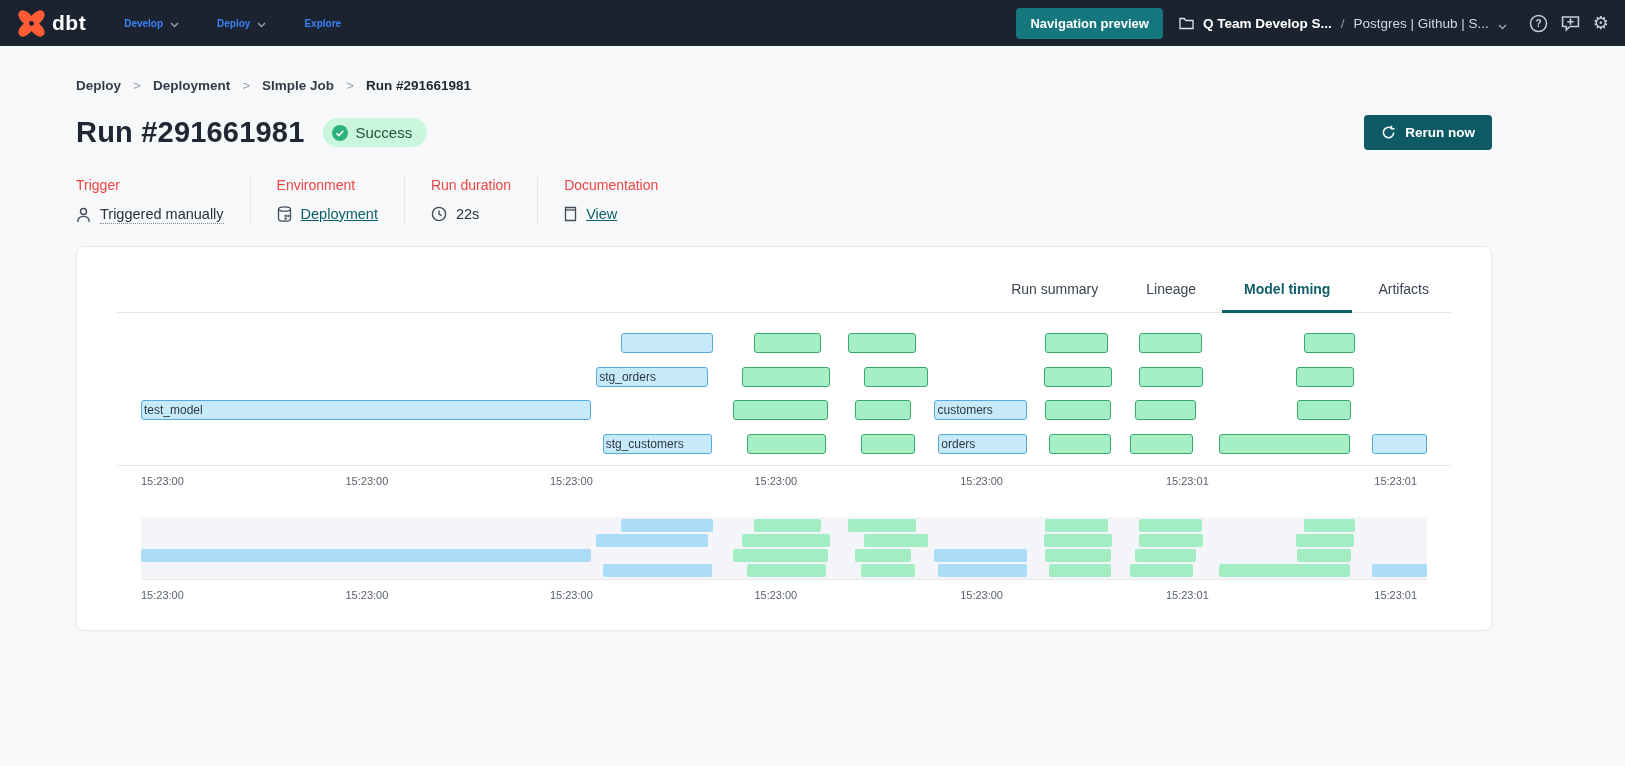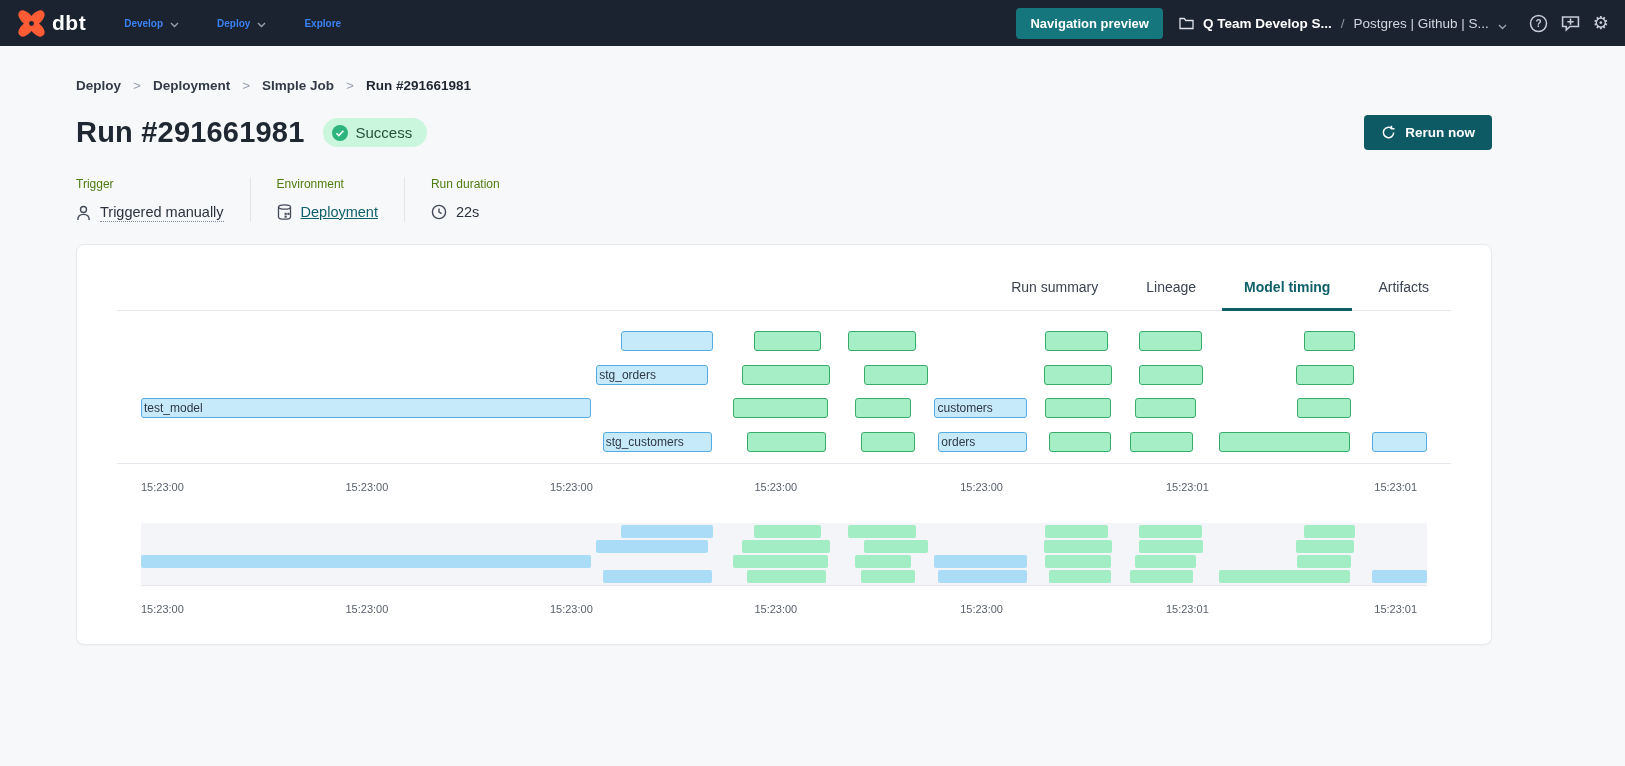--- a/index.html
+++ b/index.html
@@ -34,34 +34,34 @@
 
   .title-row { display:flex; align-items:center; margin-top:22px; }
   .page-title { font-size:29px; font-weight:bold; color:#1f2733; letter-spacing:.2px; }
   .status-badge { display:inline-flex; align-items:center; gap:8px; background:#c9f6dc; border-radius:16px; padding:6px 15px 6px 9px; margin-left:18px; font-size:15px; color:#27513b; }
   .rerun-btn { margin-left:auto; display:flex; align-items:center; gap:9px; background:#0d5964; color:#fff; border:none; font-family:inherit; font-size:13.5px; font-weight:bold; padding:10px 17px; border-radius:4px; cursor:pointer; }
   .triggered { margin-top:11px; font-size:13px; color:#5f6775; }
 
   .meta-row { display:flex; margin-top:27px; }
   .meta-col { padding-right:26px; margin-right:26px; border-right:1px solid #e2e5e9; }
   .meta-col:last-child { border-right:none; }
-  .meta-label { font-size:12px; color:#4d7c0f; }
+  .meta-label { font-size:14px; color:#ef4444; }
   .meta-value { display:flex; align-items:center; gap:9px; margin-top:13px; font-size:14.5px; color:#2b323f; }
   .dotted-hint { border-bottom:1px dotted #828b99; padding-bottom:1px; }
   a.tlink { color:#0c5e68; text-decoration:underline; cursor:pointer; font-size:14.5px; }
 
   
   .card { margin-top:22px; background:#fff; border:1px solid #e7e9ed; border-radius:8px; padding:0 40px 26px; box-shadow:0 1px 2px rgba(20,30,40,.03); }
   .tabs { display:flex; gap:4px; margin-top:22px; border-bottom:1px solid #e7e9ed; padding-left:8px;justify-content:flex-end; }
   .tab { padding:12px 22px 13px; font-size:14px; color:#3b4453; cursor:pointer; border-bottom:3px solid transparent; margin-bottom:-1px; }
   .tab.active { color:#0f5f6a; font-weight:bold; border-bottom-color:#0f5f6a; }
 
   .plot { position:relative; height:128px; margin:18px 24px 0; }
   .axis-line { border-top:1px solid #e5e8ec; margin-top:6px; }
-  .ticks { position:relative; height:15px; margin:17px 24px 0; }
+  .ticks { position:relative; height:15px; margin:9px 24px 0; }
   .tick { position:absolute; top:0; font-size:11px; color:#59616d; white-space:nowrap; }
 
   .gbar { position:absolute; border-radius:3px; display:flex; align-items:center; overflow:hidden; cursor:pointer; }
   .gbar.blue  { background:#c7eafb; border:1px solid #54abdf; }
   .gbar.green { background:#a6eec6; border:1px solid #37ab6a; }
   .gbar-label { font-size:12px; color:#2f3744; padding-left:2px; white-space:nowrap; }
 
   .mini-wrap { margin:27px 24px 0; }
   .mini-bg { position:relative; height:62px; background:#f3f5f8; }
   .mini-bg .gbar { border:none; border-radius:2px; cursor:default; }
@@ -198,20 +198,32 @@
     <div class="meta-col">
       <div class="meta-label">Run duration</div>
       <div class="meta-value">
         <span style="display:flex;">
             <svg width="16" height="16" viewBox="0 0 16 16">
               <circle cx="8" cy="8" r="6.6" fill="none" stroke="#444c59" stroke-width="1.4"></circle>
               <path d="M8 4.4 V8 l2.6 1.6" stroke="#444c59" stroke-width="1.4" fill="none"></path>
             </svg>
           </span>
         <span>22s</span>
+      </div>
+    </div>
+    <div class="meta-col">
+      <div class="meta-label">Documentation</div>
+      <div class="meta-value">
+        <span style="display:flex;">
+            <svg width="13" height="16" viewBox="0 0 13 16">
+              <path d="M1.5 1.5 h10 v13 h-10 z" fill="none" stroke="#444c59" stroke-width="1.3"></path>
+              <path d="M1.5 4 h10" stroke="#444c59" stroke-width="1.3"></path>
+            </svg>
+          </span>
+        <a class="tlink">View</a>
       </div>
     </div>
   </div>
 
   <section class="card">
     <div class="tabs">
       <div class="tab">Run summary</div>
       <div class="tab">Lineage</div>
       <div class="tab active">Model timing</div>
       <div class="tab">Artifacts</div>

